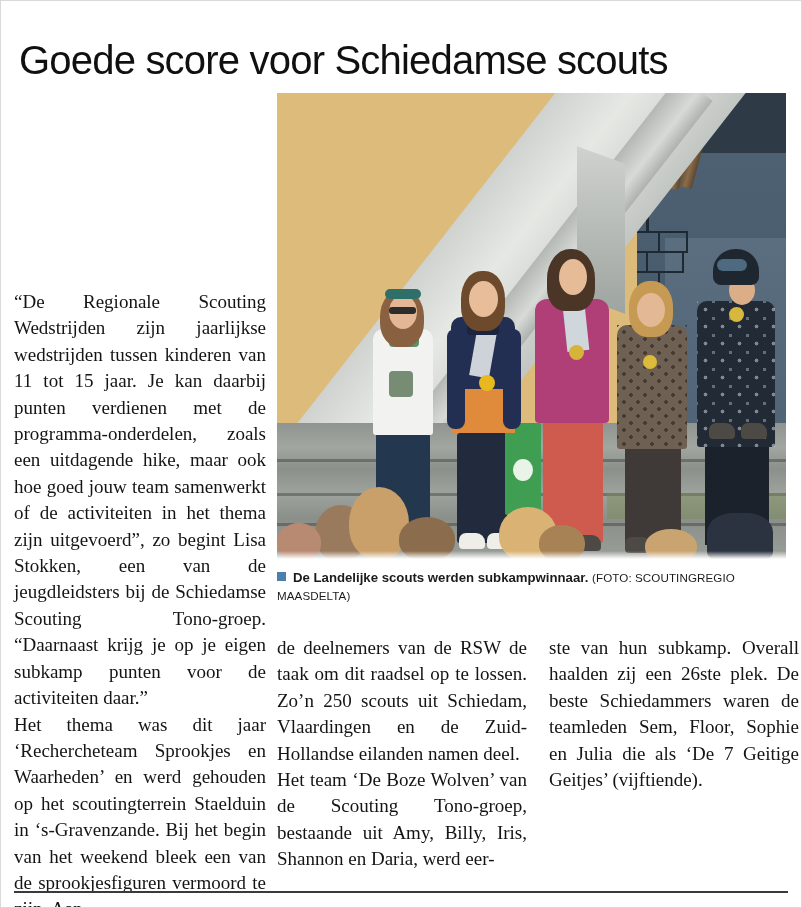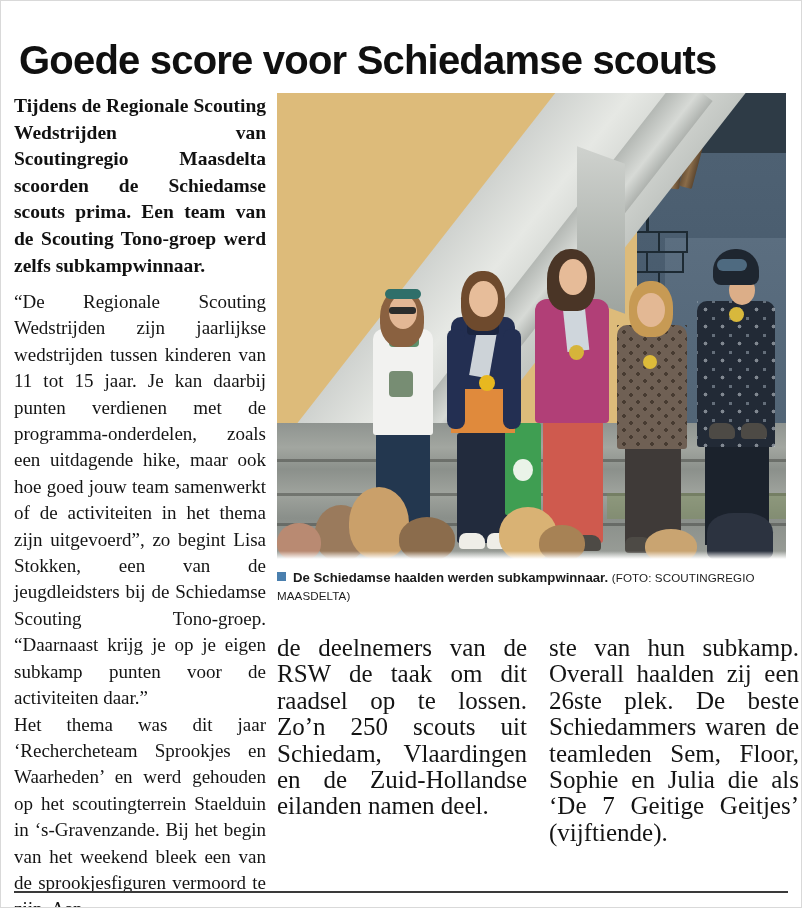--- a/index.html
+++ b/index.html
@@ -20,21 +20,21 @@
     overflow: hidden;
   }
 
   
   .headline {
     position: absolute;
     left: 18px;
     top: 24px;
     width: 766px;
     font-family: "Liberation Sans", sans-serif;
-    font-weight: bold;
+    font-weight: normal;
     font-size: 40px;
     line-height: 44px;
     letter-spacing: -0.8px;
     color: #101010;
     white-space: nowrap;
     margin-top: 13px;
   }
 
   
   .intro {
@@ -247,21 +247,21 @@
     top: -1px;
   }
   .cap-main { font-weight: bold; }
   .cap-credit { font-weight: normal; font-size: 11.6px; letter-spacing: .1px; }
 
   
   .col2, .col3 {
     position: absolute;
     top: 634px;
     font-family: "Liberation Serif", serif;
-    font-size: 25px;
+    font-size: 19px;
     line-height: 26.4px;
     color: #141414;
     text-align: justify;
   }
   .col2 { left: 276px; width: 250px; }
   .col3 { left: 548px; width: 250px; }
   .col2 p, .col3 p { margin: 0; }
 
   
   .bottom-rule {
@@ -273,21 +273,20 @@
     background: #3a3a3a;
   }
 </style>
 </head>
 <body>
 
 <div class="page">
 
   <h1 class="headline">Goede score voor Schiedamse scouts</h1>
 
-  <div class="intro">Tijdens de Regionale Scouting Wedstrijden van Scoutingregio Maasdelta scoorden de Schiedamse scouts prima. Een team van de Scouting Tono-groep werd zelfs subkampwinnaar.</div>
 
   <div class="col1">
     <p>“De Regionale Scouting Wedstrijden zijn jaarlijkse wedstrijden tussen kinderen van 11 tot 15 jaar. Je kan daarbij punten verdienen met de programma-onderdelen, zoals een uitdagende hike, maar ook hoe goed jouw team samenwerkt of de activiteiten in het thema zijn uitgevoerd”, zo begint Lisa Stokken, een van de jeugdleidsters bij de Schiedamse Scouting Tono-groep. “Daarnaast krijg je op je eigen subkamp punten voor de activiteiten daar.”</p>
     <p>Het thema was dit jaar ‘Rechercheteam Sprookjes en Waarheden’ en werd gehouden op het scoutingterrein Staelduin in ‘s-Gravenzande. Bij het begin van het weekend bleek een van de sprookjesfiguren vermoord te zijn. Aan</p>
   </div>
 
   <figure class="photo" style="margin:0;">
     <div class="ph-layer sky"></div>
     <div class="ph-layer roof"></div>
     <div class="ph-layer bluewall"></div>
@@ -389,25 +388,26 @@
     <div class="crowd" style="left:222px; top:414px; width:58px; height:54px; background:#d9b274;"></div>
     <div class="crowd" style="left:262px; top:432px; width:46px; height:36px; background:#a78255;"></div>
     <div class="crowd" style="left:368px; top:436px; width:52px; height:34px; background:#c9a471;"></div>
     <div class="crowd" style="left:430px; top:420px; width:66px; height:48px; background:#2c3340; border-radius:40% 40% 20% 20%;"></div>
     <div class="crowd" style="left:0px;   top:430px; width:44px; height:38px; background:#b98a72;"></div>
 
     <div class="ph-layer ph-fade"></div>
   </figure>
 
   <figcaption class="caption">
-    <span class="cap-bullet"></span><span class="cap-main">De Schiedamse haalden werden subkampwinnaar.</span> <span class="cap-credit">(FOTO: SCOUTINGREGIO MAASDELTA)</span>
+    <span class="cap-bullet"></span><span class="cap-main">De Landelijke scouts werden subkampwinnaar.</span> <span class="cap-credit">(FOTO: SCOUTINGREGIO MAASDELTA)</span>
   </figcaption>
 
   <div class="col2">
     <p>de deelnemers van de RSW de taak om dit raadsel op te lossen. Zo’n 250 scouts uit Schiedam, Vlaardingen en de Zuid-Hollandse eilanden namen deel.</p>
+    <p>Het team ‘De Boze Wolven’ van de Scouting Tono-groep, bestaande uit Amy, Billy, Iris, Shannon en Daria, werd eer-</p>
   </div>
 
   <div class="col3">
     <p>ste van hun subkamp. Overall haalden zij een 26ste plek. De beste Schiedammers waren de teamleden Sem, Floor, Sophie en Julia die als ‘De 7 Geitige Geitjes’ (vijftiende).</p>
   </div>
 
   <div class="bottom-rule"></div>
 </div>
 
 </body></html>

